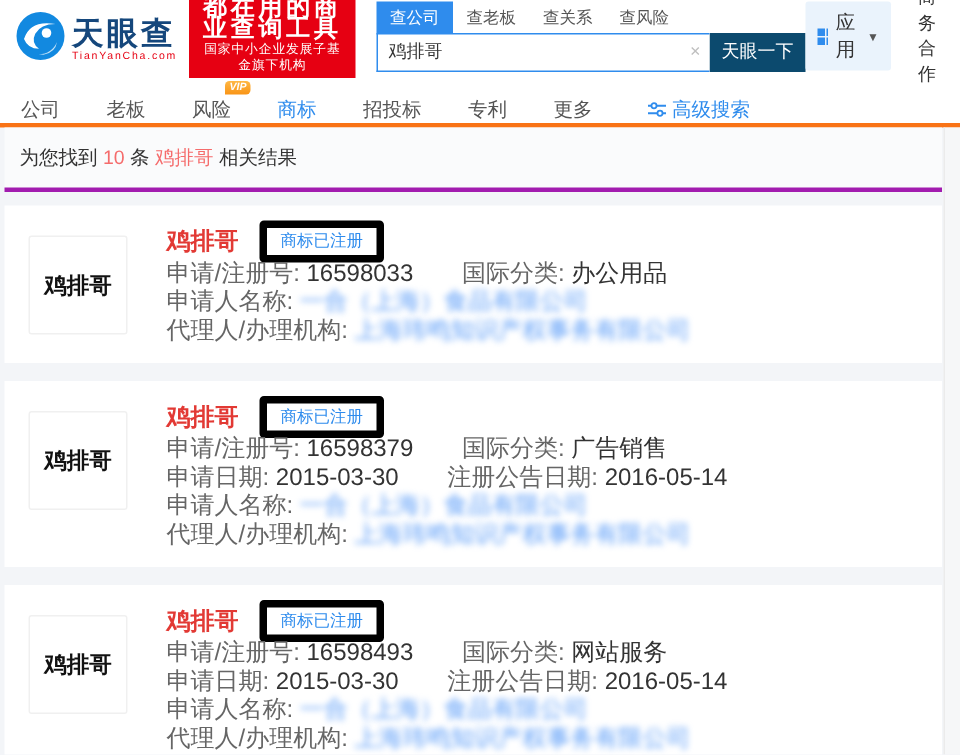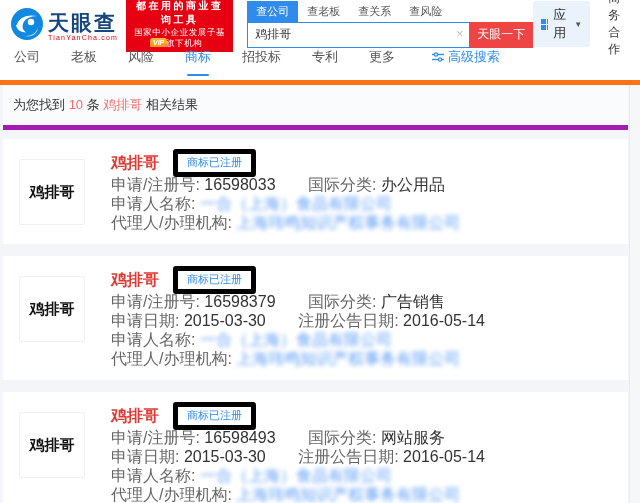--- a/index.html
+++ b/index.html
@@ -7,66 +7,66 @@
     font-family:"Liberation Sans","DejaVu Sans",sans-serif; }
 
   
   .header { height:48px; background:#fff; display:flex; align-items:center; padding:0 10px; }
   .logo { display:flex; align-items:flex-end; cursor:pointer; }
   .logo-icon { width:34px; height:34px; }
   .logo-text { margin-left:4px; }
   .logo-title { font-size:21px; font-weight:bold; color:#15477c; letter-spacing:2px; line-height:22px; }
   .logo-sub { font-size:7px; color:#e60012; letter-spacing:1.2px; }
   .banner { background:#e60012; color:#fff; padding:3px 7px; margin-left:8px; text-align:center; }
-  .banner-l1 { font-size:10px; font-weight:bold; letter-spacing:2.5px; line-height:14px; }
+  .banner-l1 { font-size:16px; font-weight:bold; letter-spacing:2.5px; line-height:14px; }
   .banner-l2 { font-size:8.5px; letter-spacing:0.6px; line-height:11px; }
   .search-area { margin-left:14px; }
   .search-tabs { display:flex; font-size:11px; }
   .search-tab { padding:3px 9px; color:#555; cursor:pointer; }
   .search-tab.active { background:#2f8ced; color:#fff; }
   .search-row { display:flex; }
   .input-wrap { position:relative; width:222px; }
   .input-wrap input { width:100%; height:26px; border:1px solid #2f8ced; border-right:none;
       padding:0 20px 0 7px; font-size:12px; color:#333; outline:none;
       font-family:"Liberation Sans","DejaVu Sans",sans-serif; }
   .clear { position:absolute; right:6px; top:5px; color:#bfbfbf; font-size:12px; cursor:pointer; }
-  .search-btn { width:64px; height:26px; background:#ef4444; color:#fff; border:none;
+  .search-btn { width:64px; height:26px; background:#0c4a6e; color:#fff; border:none;
       font-size:12px; cursor:pointer; font-family:inherit; }
   .header-right { margin-left:auto; display:flex; align-items:center; }
   .apps-chip { display:flex; align-items:center; background:#eaf3fc; padding:5px 8px;
       border-radius:2px; cursor:pointer; }
   .grid-icon { width:11px; height:11px; margin-right:5px;
       background:
         linear-gradient(#2f8ced,#2f8ced) 0 0/5px 5px no-repeat,
         linear-gradient(#2f8ced,#2f8ced) 6px 0/5px 5px no-repeat,
         linear-gradient(#2f8ced,#2f8ced) 0 6px/5px 5px no-repeat,
         linear-gradient(#2f8ced,#2f8ced) 6px 6px/5px 5px no-repeat; }
   .apps-label { font-size:13px; color:#333; }
   .caret { font-size:8px; color:#555; margin-left:4px; }
   .biz { font-size:12px; color:#333; margin:0 6px 0 18px; cursor:pointer; }
 
   
-  .nav { height:37px; background:#fff; border-bottom:5px solid #f97316;
-      display:flex; align-items:flex-start; padding:0 14px; }
+  .nav { height:37px; background:#fff; border-bottom:3px solid #f97316;
+      display:flex; align-items:flex-end; padding:0 14px; }
   .nav-item { font-size:13px; color:#555; margin-right:31px; cursor:pointer; position:relative; }
   .nav-item.active { color:#2f8ced; }
   .nav-item.active::after { content:""; position:absolute; left:2px; right:2px; bottom:-10px;
       height:2px; background:#2f8ced; border-radius:1px; }
   .vip-badge { position:absolute; top:-10px; left:22px; font-size:7px; font-style:italic;
       font-weight:bold; color:#fff; background:linear-gradient(#ffb845,#f99416);
       padding:1px 3px; border-radius:3px 3px 3px 0; }
   .adv-search { display:flex; align-items:center; font-size:13px; color:#2f8ced;
       margin-left:6px; cursor:pointer; }
   .adv-icon { margin-right:4px; display:inline-flex; }
 
   
   .results { position:relative; height:418px; }
   .gutter { position:absolute; right:0; top:0; width:11px; height:100%;
       background:#f6f7f8; border-left:1px solid #ebebeb; }
-  .summary { margin:0 12px 9px 3px; background:#fafbfc; border-bottom:5px solid #a21caf;
+  .summary { margin:0 12px 9px 3px; background:#fafbfc; border-bottom:3px solid #a21caf;
       padding:11px 10px; font-size:13px; color:#333; }
   .hl { color:#f56c6c; }
   .card { margin:0 12px 12px 3px; background:#fff; padding:12px 16px;
       display:flex; align-items:flex-start; }
   .tm-img { width:66px; height:66px; border:1px solid #f0f0f0; border-radius:2px;
       margin-top:8px; display:flex; align-items:center; justify-content:center;
       font-size:15px; font-weight:bold; color:#111; flex:none; }
   .card-info { margin-left:26px; }
   .title-row { display:flex; align-items:center; height:24px; }
   .tm-title { font-size:16px; font-weight:bold; color:#e23934; cursor:pointer; }

